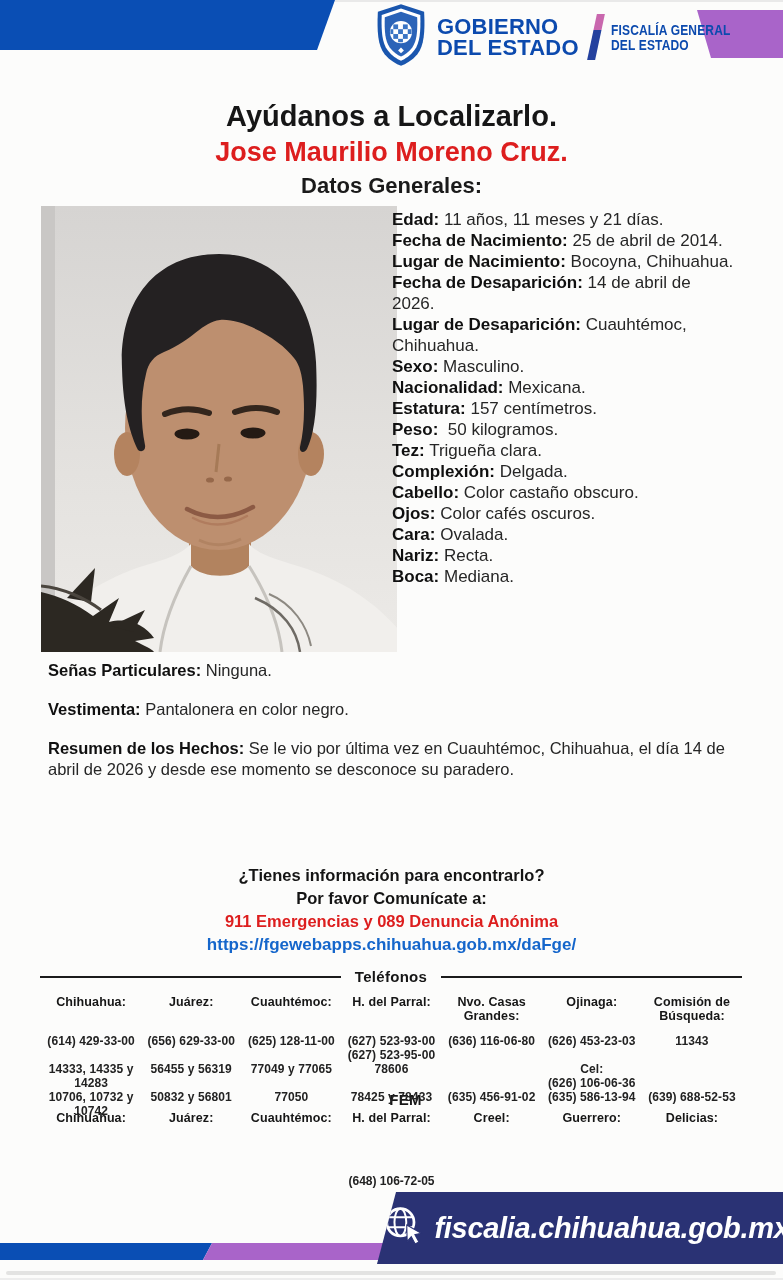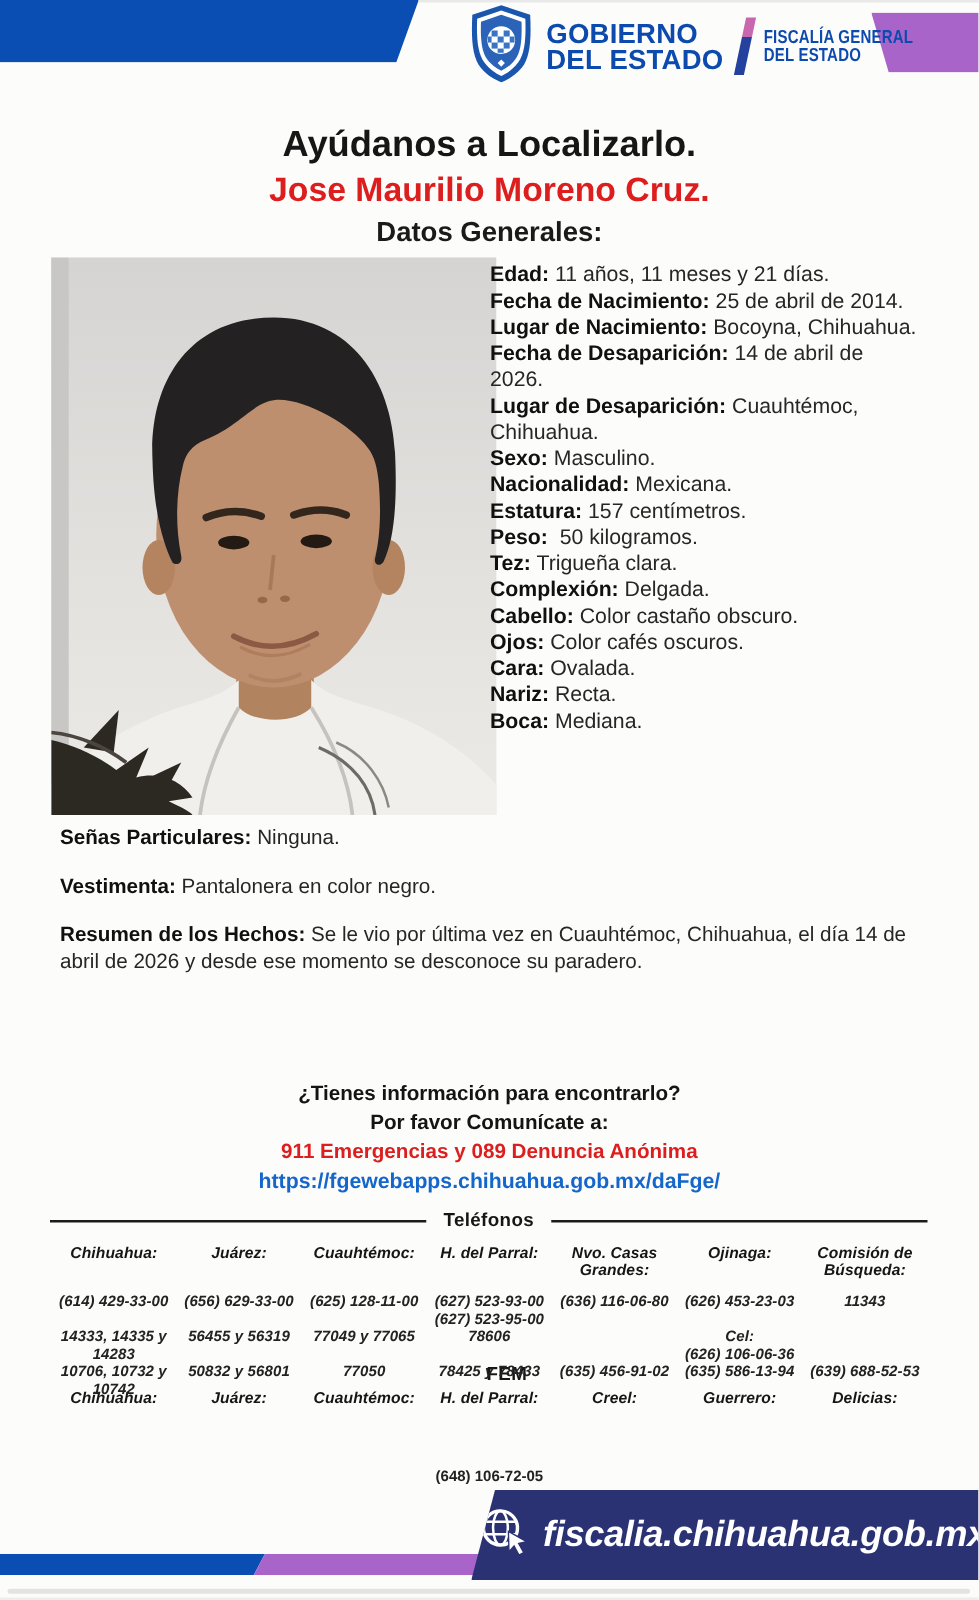--- a/index.html
+++ b/index.html
@@ -75,21 +75,21 @@
   
   .tel-head { position:absolute; left:40px; top:968px; width:702px;
               display:flex; align-items:center; gap:14px; }
   .hline { flex:1; height:2px; background:#1b1b1b; }
   .tel-title, .fem-title { font-size:15px; font-weight:bold; color:#161616;
                            letter-spacing:0.3px; }
   .fem-title { position:absolute; top:1091px; width:100%; text-align:center;padding-left:28px; }
   .grid7 { position:absolute; left:41px; width:701px;
            display:grid; grid-template-columns:repeat(7,1fr); }
   .cell { text-align:center; white-space:pre-line; line-height:14px;
-          font-size:12px; font-weight:bold; color:#222; letter-spacing:0.1px;font-style:italic; }
+          font-size:12px; font-weight:bold; color:#222; letter-spacing:0.1px; }
   .cell.hdr { font-size:12.5px; color:#161616; }
   .tel-cols { top:995px; }
   .tel-row1 { top:1034px; }
   .tel-row2 { top:1062px; }
   .fem-cols { top:1111px; }
   .fem-row  { top:1090px; }
   .camargo-label { position:absolute; top:1156px; width:100%; text-align:center;
                    font-size:12.5px; font-weight:bold; color:#161616; }
   .camargo-value { position:absolute; top:1174px; width:100%; text-align:center;
                    font-size:12px; font-weight:bold; color:#222; }

